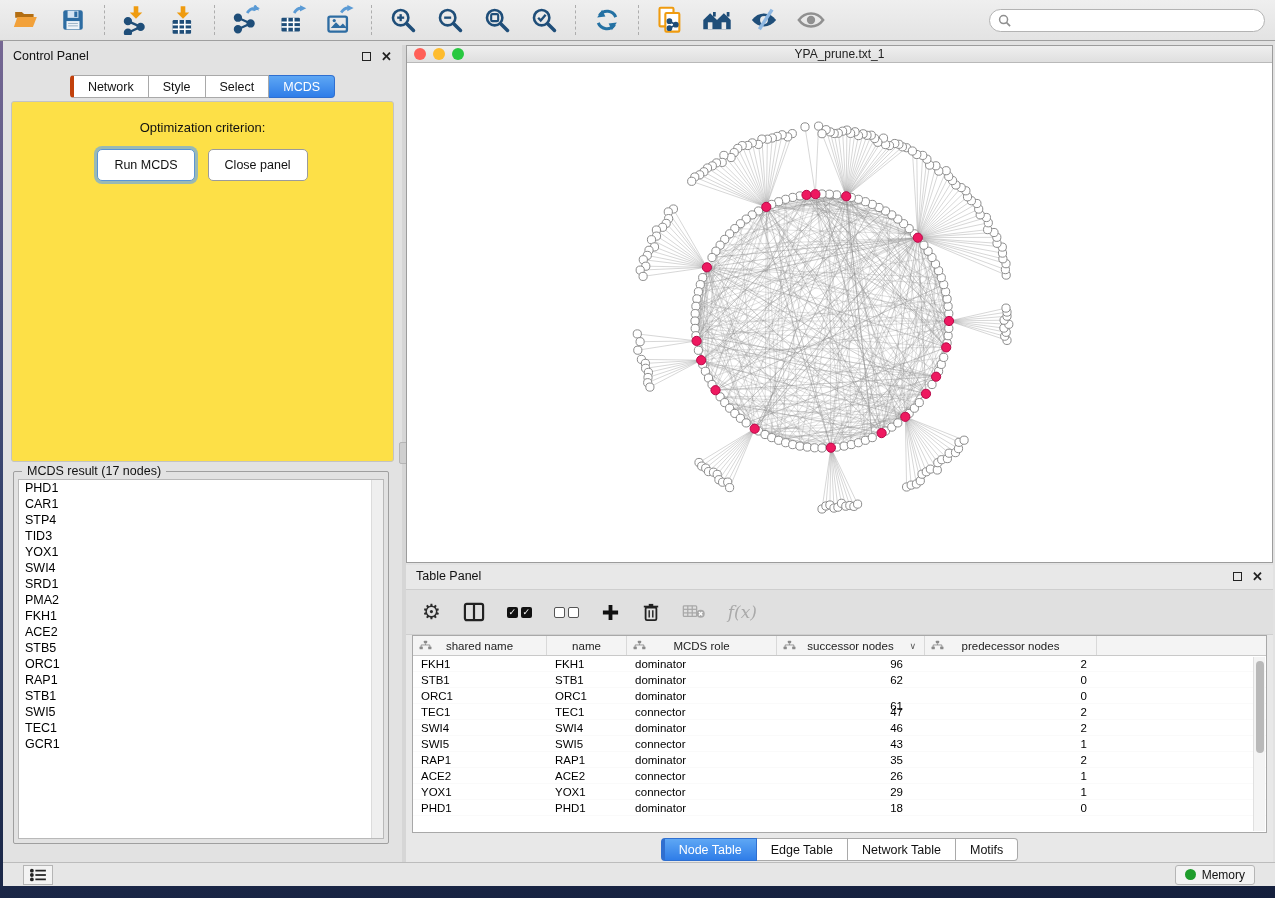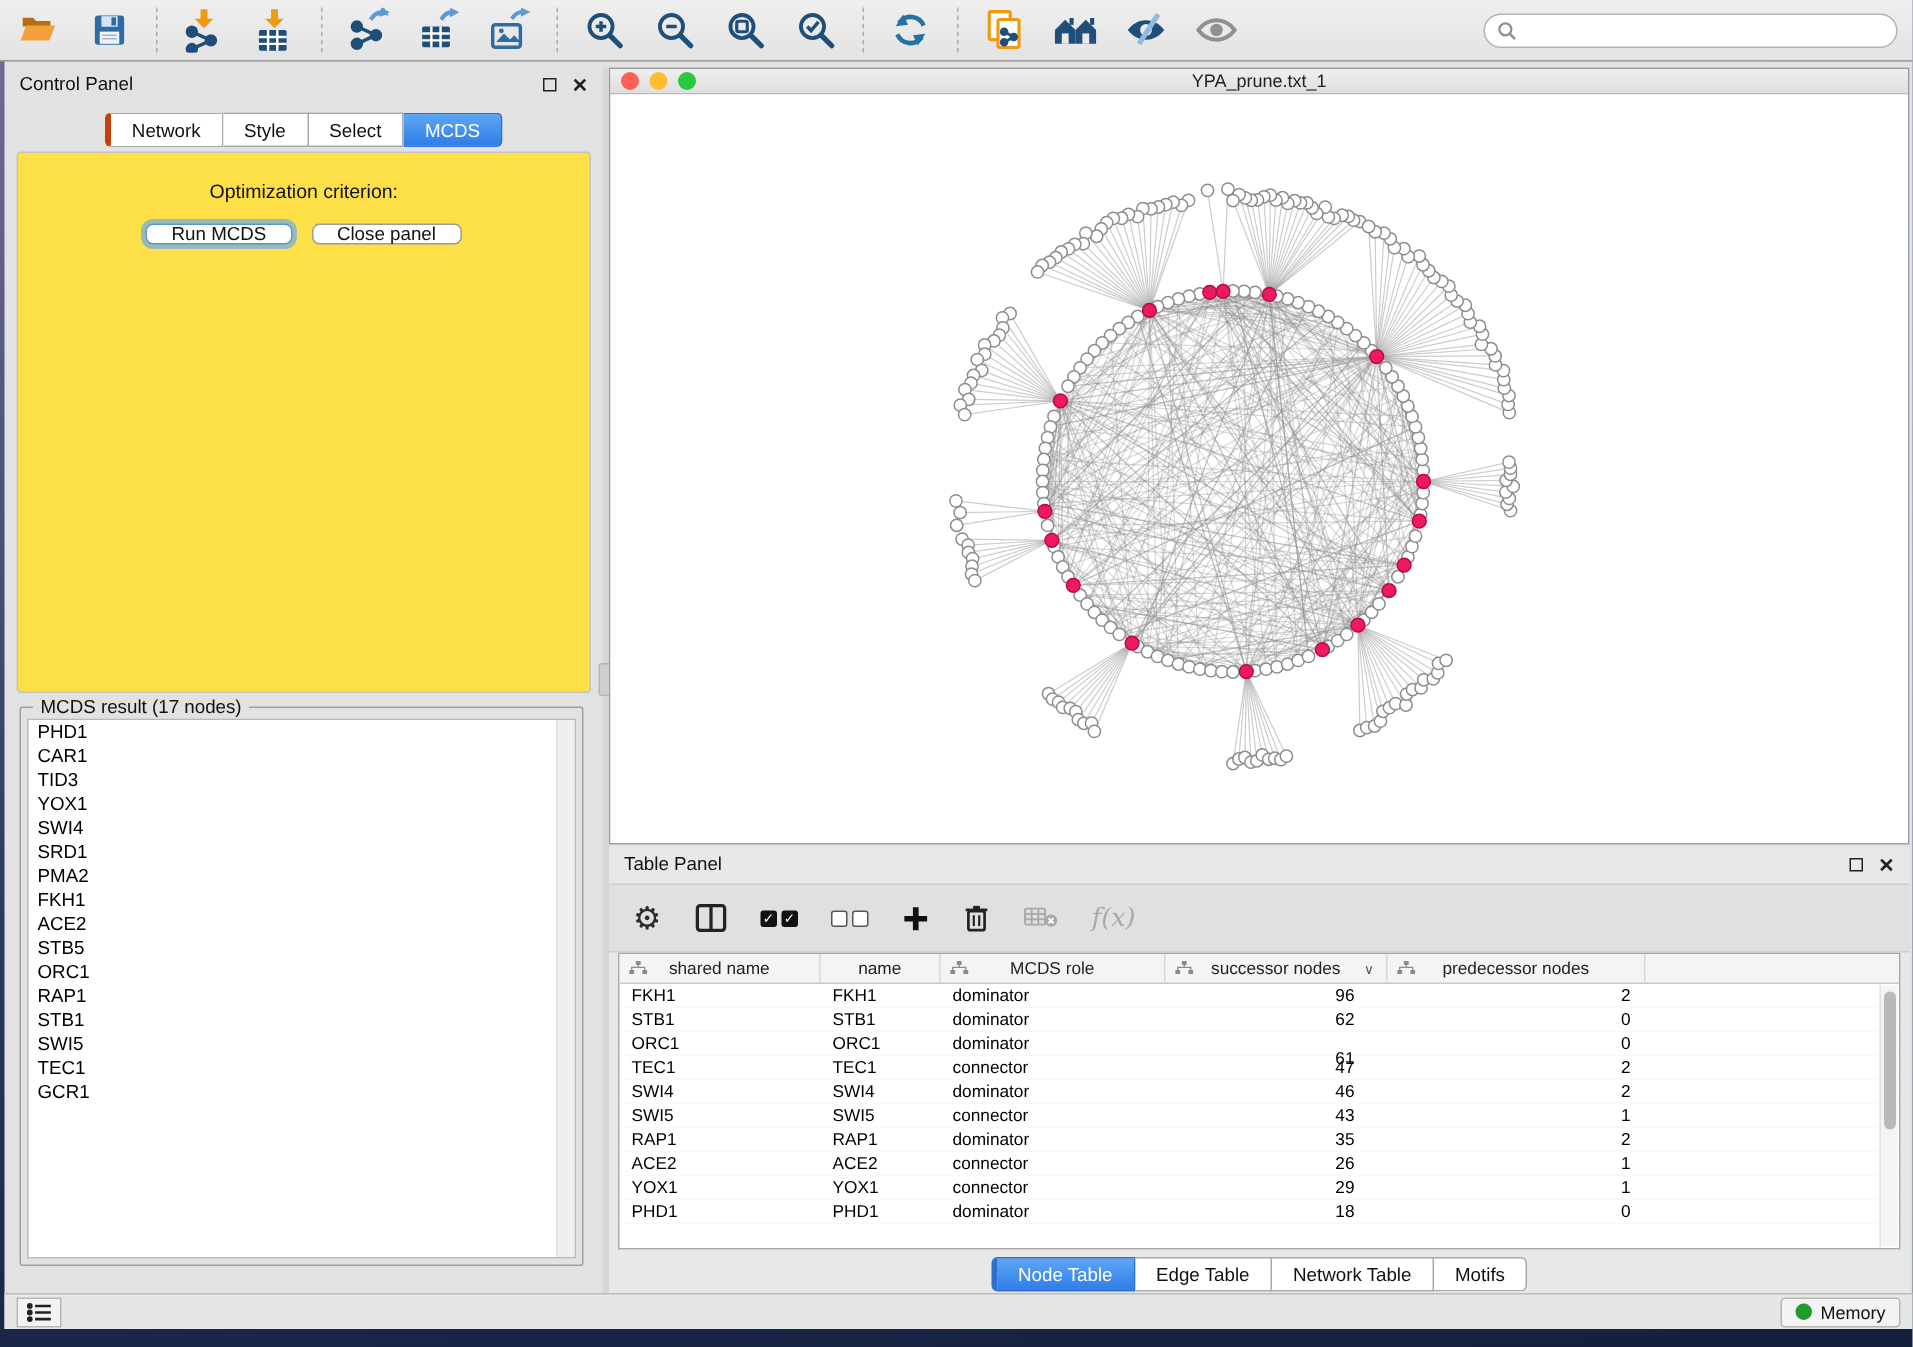--- a/index.html
+++ b/index.html
@@ -42,21 +42,21 @@
   #opt-label { margin-top:18px; font-size:13px; color:#111; }
   #criterion-select { margin:14px auto 0 auto; width:314px; height:22px; background:#fff; border:1px solid #b4b4b4;
     border-radius:4px; display:flex; align-items:center; font-size:12.5px; }
   #criterion-select .val { flex:1; text-align:left; padding-left:9px; white-space:nowrap; overflow:hidden; }
   .stepper { width:19px; height:20px; margin-right:1px; border-radius:3px; background:linear-gradient(#71b4f8,#2e7ee6);
     display:flex; flex-direction:column; align-items:center; justify-content:center; gap:1px; }
   .stepper i { width:0; height:0; border-left:4px solid transparent; border-right:4px solid transparent; }
   .stepper .up { border-bottom:4px solid #fff; }
   .stepper .dn { border-top:4px solid #fff; }
   #mcds-buttons { margin-top:14px; display:flex; justify-content:center; gap:13px; }
-  .pushbtn { height:14px; padding:0 16px; background:#fff; border:1px solid #9b9b9b; border-radius:5px;
+  .pushbtn { height:32px; padding:0 16px; background:#fff; border:1px solid #9b9b9b; border-radius:5px;
     font-size:12.5px; display:flex; align-items:center; color:#111; font-family:"Liberation Sans",sans-serif; }
   .pushbtn.focused { box-shadow:0 0 0 3px rgba(100,165,240,.65); border-color:#5a95d6; }
 
   #result-group { left:10px; top:426px; width:376px; height:373px; border:1px solid #9f9f9f; border-radius:2px; }
   #result-legend { position:absolute; top:-8px; left:8px; background:#e2e2e2; padding:0 5px; font-size:12.5px; color:#111; }
   #result-list { position:absolute; left:4px; top:7px; right:4px; bottom:4px; background:#fff;
     border:1px solid #b9b9b9; overflow:hidden; }
   #result-scroll { position:absolute; right:0; top:0; bottom:0; width:12px; background:#efefef; border-left:1px solid #dcdcdc; }
   .mcds-item { font-size:12.5px; line-height:16px; padding-left:6px; color:#000; }
 
@@ -96,21 +96,21 @@
   .td { font-size:11.5px; color:#000; white-space:nowrap; overflow:hidden; }
   .td.txt { padding-left:8px; text-align:left; }
   .td.num { text-align:right; }
   #tbody-scroll { position:absolute; top:21px; right:1px; bottom:1px; width:12px; background:#f4f4f4; border-left:1px solid #e0e0e0; }
   #tbody-thumb { position:absolute; top:4px; left:1.5px; width:8px; height:92px; background:#b9b9b9; border-radius:4px; }
 
   #table-tabs { display:flex; justify-content:center; margin-top:5px; }
 
   
   #status-bar { left:0; bottom:0; width:1272px; height:24px; background:#e6e6e6; border-top:1px solid #bcbcbc;
-    display:flex; align-items:center; padding:0 8px; }
+    display:flex; align-items:center; padding:0 20px; }
   #console-btn { width:30px; height:20px; background:#f3f3f3; border:1px solid #b5b5b5; display:flex; align-items:center; justify-content:center; }
   #memory-btn { margin-left:auto; height:20px; background:#f3f3f3; border:1px solid #b5b5b5; border-radius:3px;
     display:flex; align-items:center; gap:6px; padding:0 9px; font-size:12px; color:#111; }
   #memory-dot { width:11px; height:11px; border-radius:50%; }
 </style>
 </head>
 <body>
 
 <div id="toolbar" class="abs">
   <span class="tbicon">
@@ -302,20 +302,21 @@
         <button class="pushbtn">Close panel</button>
       </div>
     </div>
 
     <div id="result-group" class="abs">
       <span id="result-legend">MCDS result (17 nodes)</span>
       <div id="result-list">
         <div id="result-items">
             <div class="mcds-item">PHD1</div>
             <div class="mcds-item">CAR1</div>
+            <div class="mcds-item">STP4</div>
             <div class="mcds-item">TID3</div>
             <div class="mcds-item">YOX1</div>
             <div class="mcds-item">SWI4</div>
             <div class="mcds-item">SRD1</div>
             <div class="mcds-item">PMA2</div>
             <div class="mcds-item">FKH1</div>
             <div class="mcds-item">ACE2</div>
             <div class="mcds-item">STB5</div>
             <div class="mcds-item">ORC1</div>
             <div class="mcds-item">RAP1</div>

